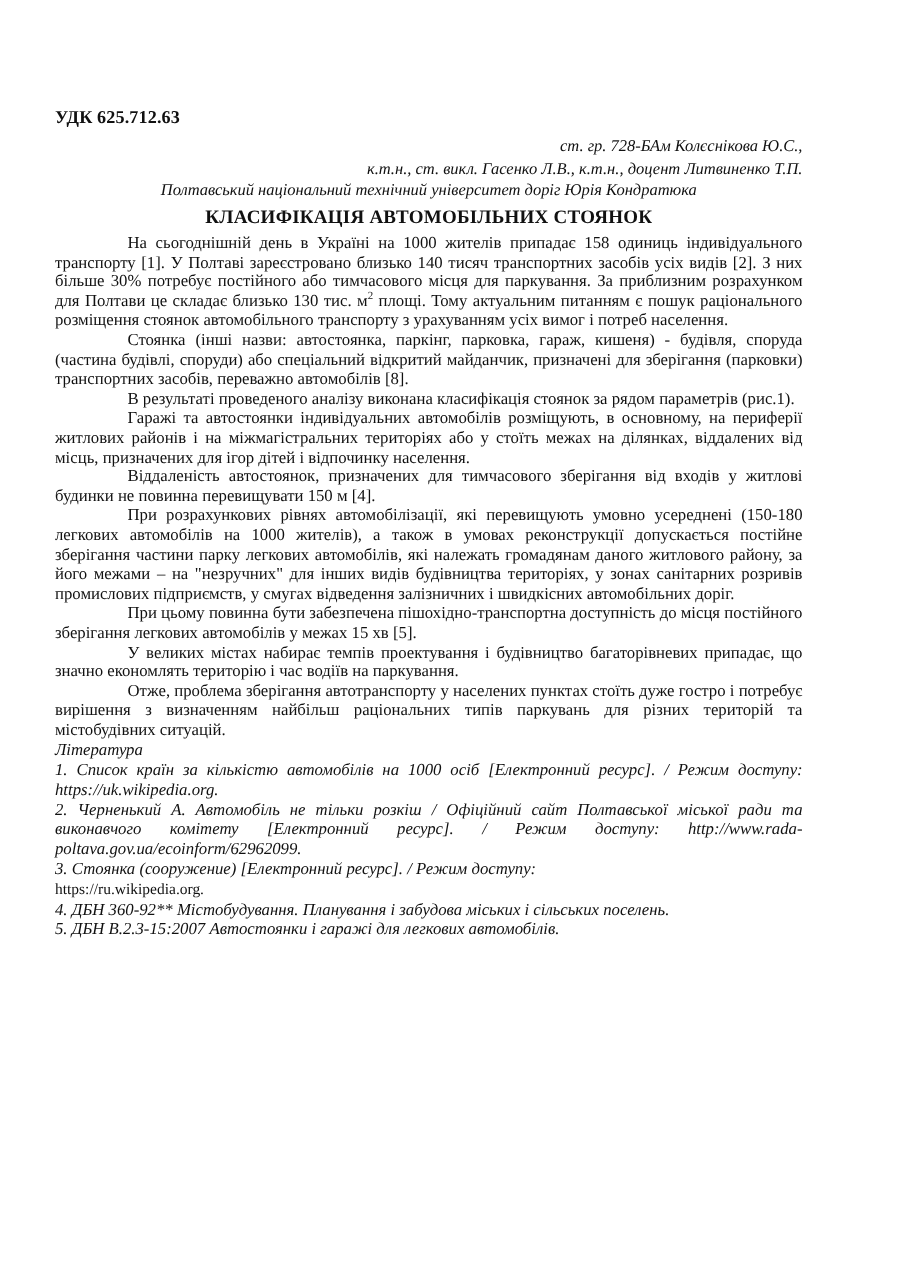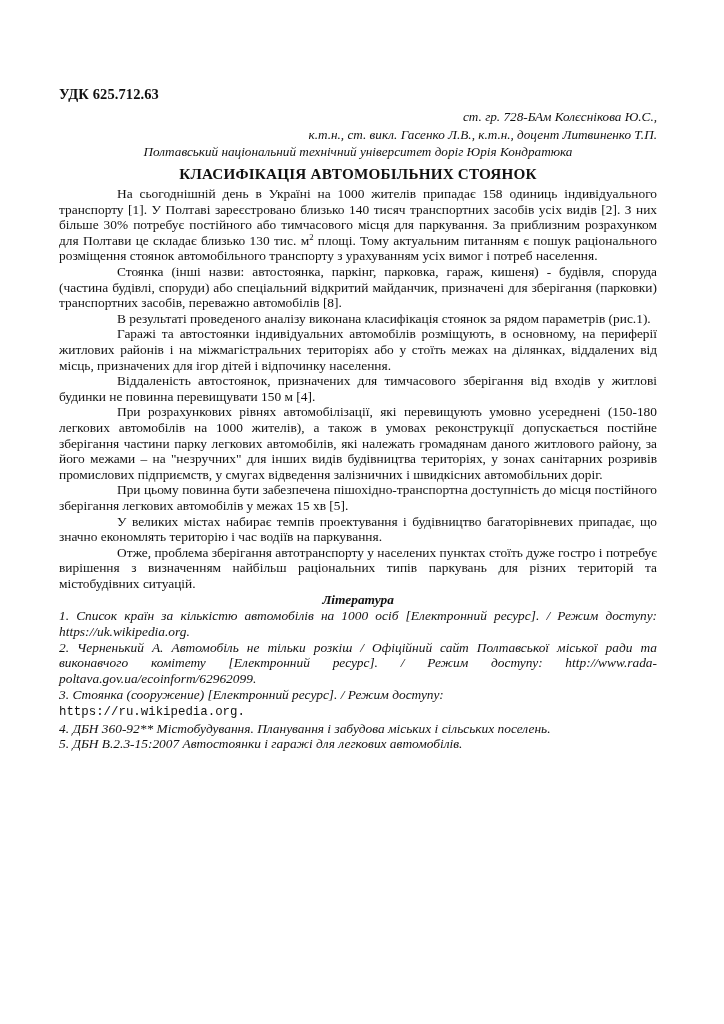--- a/index.html
+++ b/index.html
@@ -13,21 +13,21 @@
     height: 1024px;
     position: relative;
     overflow: hidden;
     font-family: "Liberation Serif", "DejaVu Serif", serif;
     color: #111111;
     -webkit-font-smoothing: antialiased;
   }
 
   .page {
     position: absolute;
-    left: 59px;
+    left: 44px;
     top: 0;
     width: 598px;
     height: 1009px;
   }
 
   .udk {
     margin-top: 86px;
     font-size: 14.5px;
     font-weight: bold;
     letter-spacing: 0.1px;
@@ -64,40 +64,38 @@
     font-size: 13.4px;
     line-height: 15.6px;
     text-align: justify;
     text-indent: 58px;
     text-justify: inter-word;
     hyphens: none;
   }
 
   .lit-heading {
     margin-top: 1px;
-    text-align: center;
     font-style: italic;
     font-size: 13.4px;
     line-height: 15.6px;
-    font-weight: bold;
   }
 
   .refs {
     margin-top: 0px;
   }
   .refs p {
     margin: 0;
     font-style: italic;
     font-size: 13.4px;
     line-height: 15.8px;
     text-align: justify;
     text-indent: 0;
   }
   .url-sans {
-    font-family: Liberation Mono, monospace;
+    font-family: Liberation Serif, serif;
     font-style: normal;
     font-size: 12.4px;
   }
 
   sup {
     font-size: 0.65em;
     vertical-align: super;
     line-height: 0;
   }
 </style>

